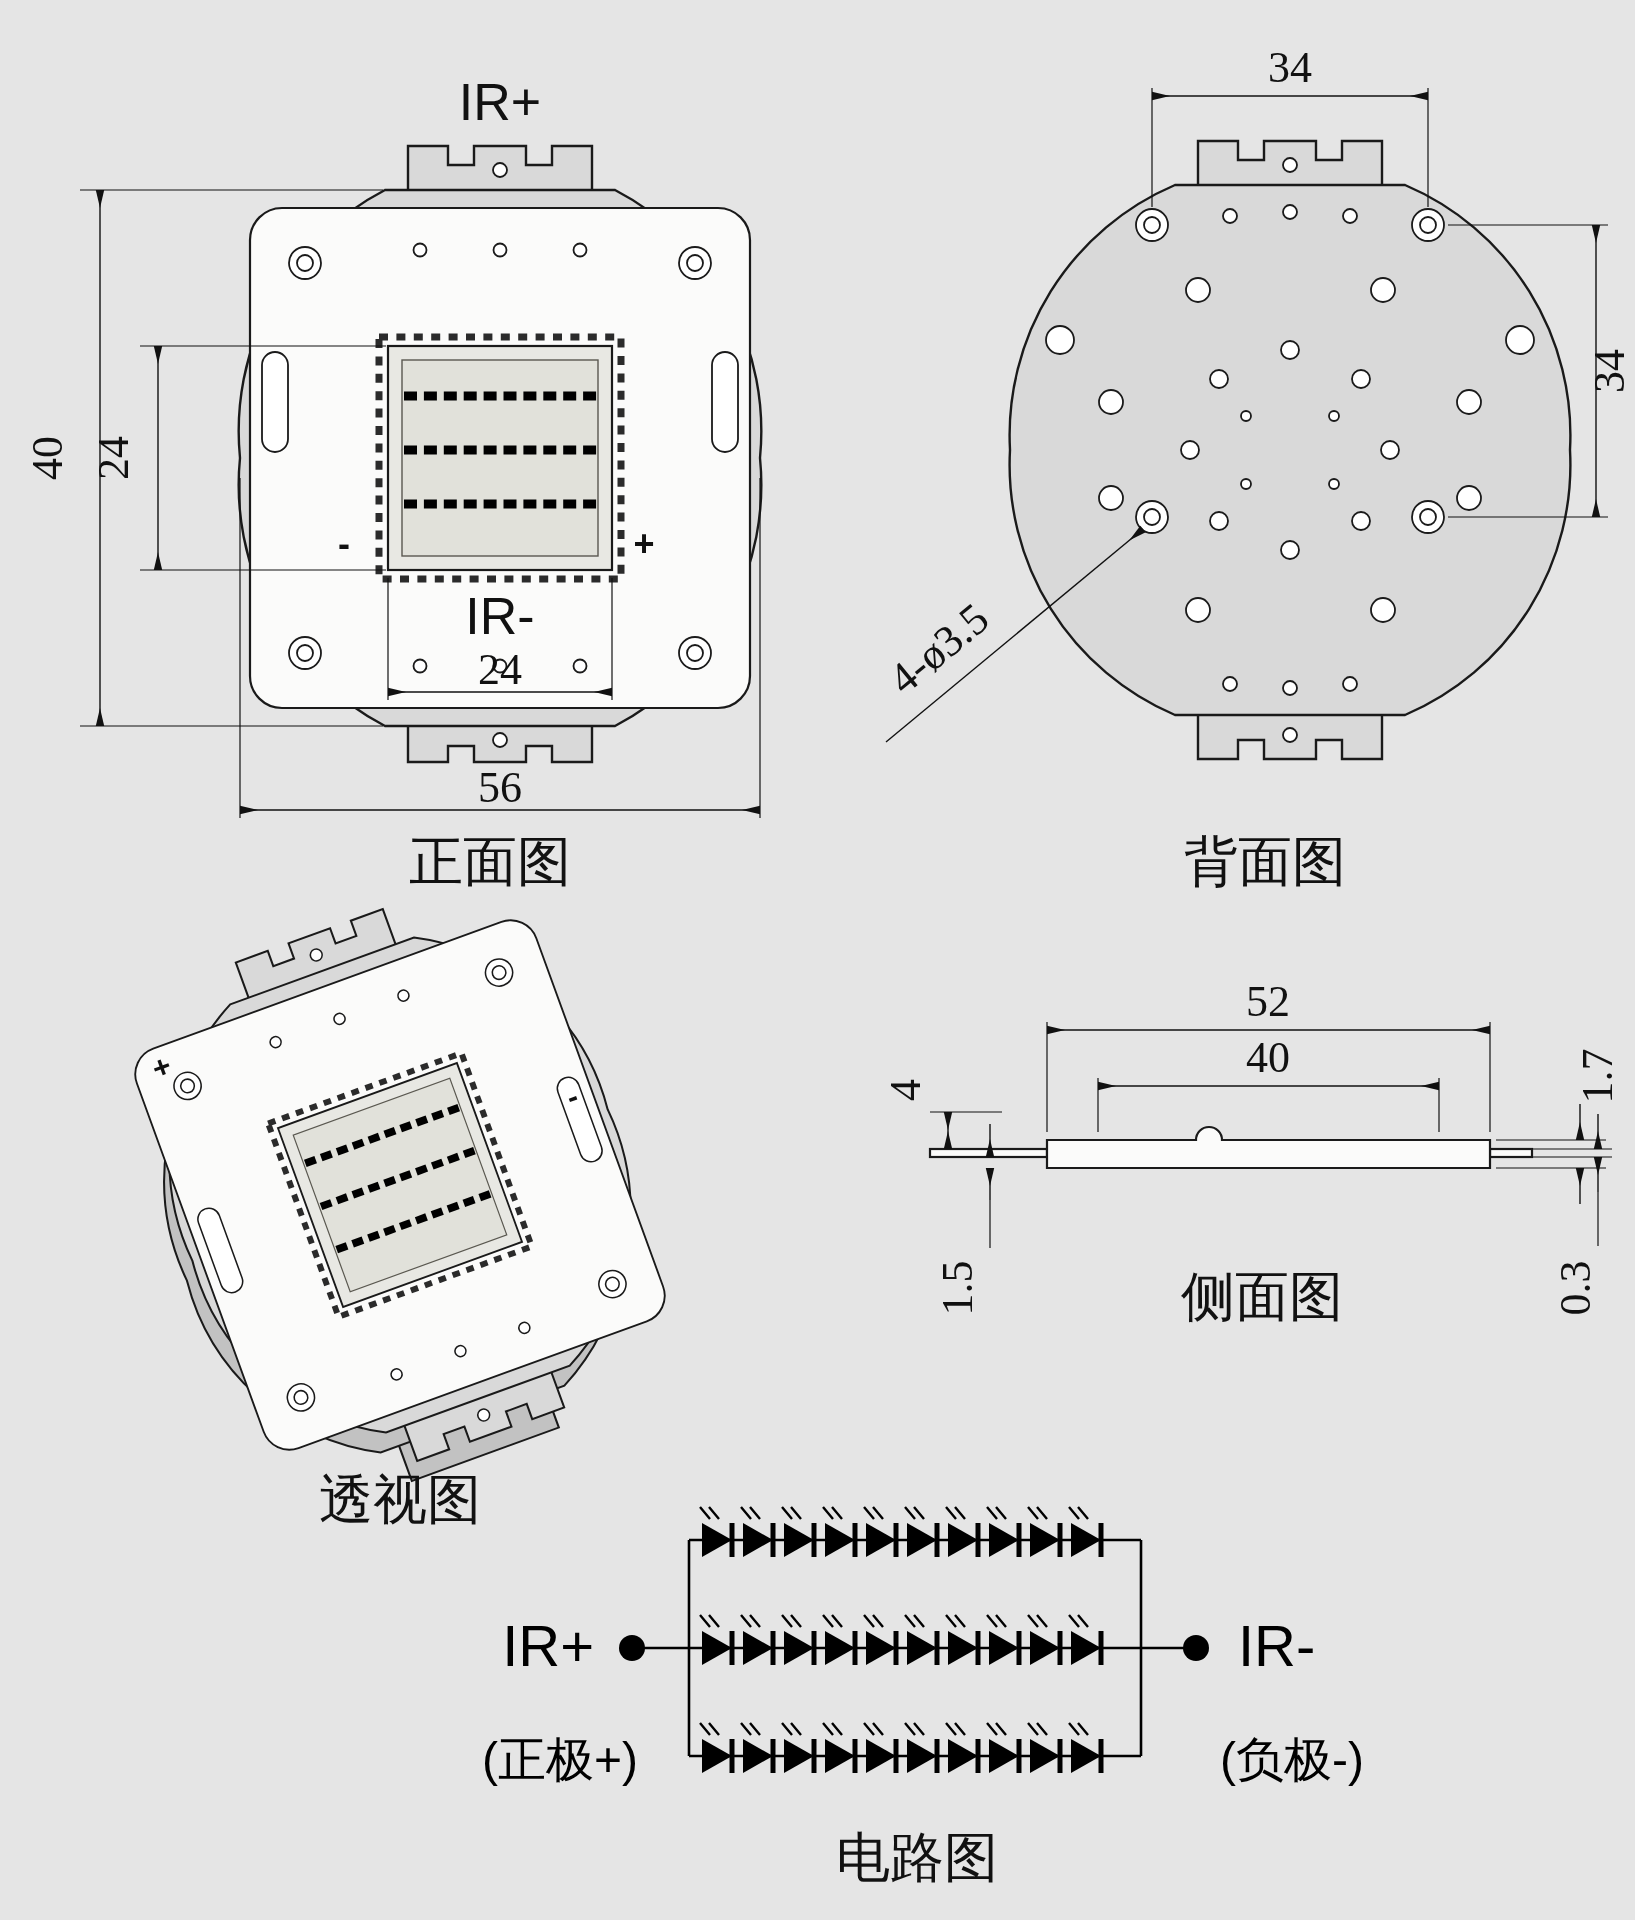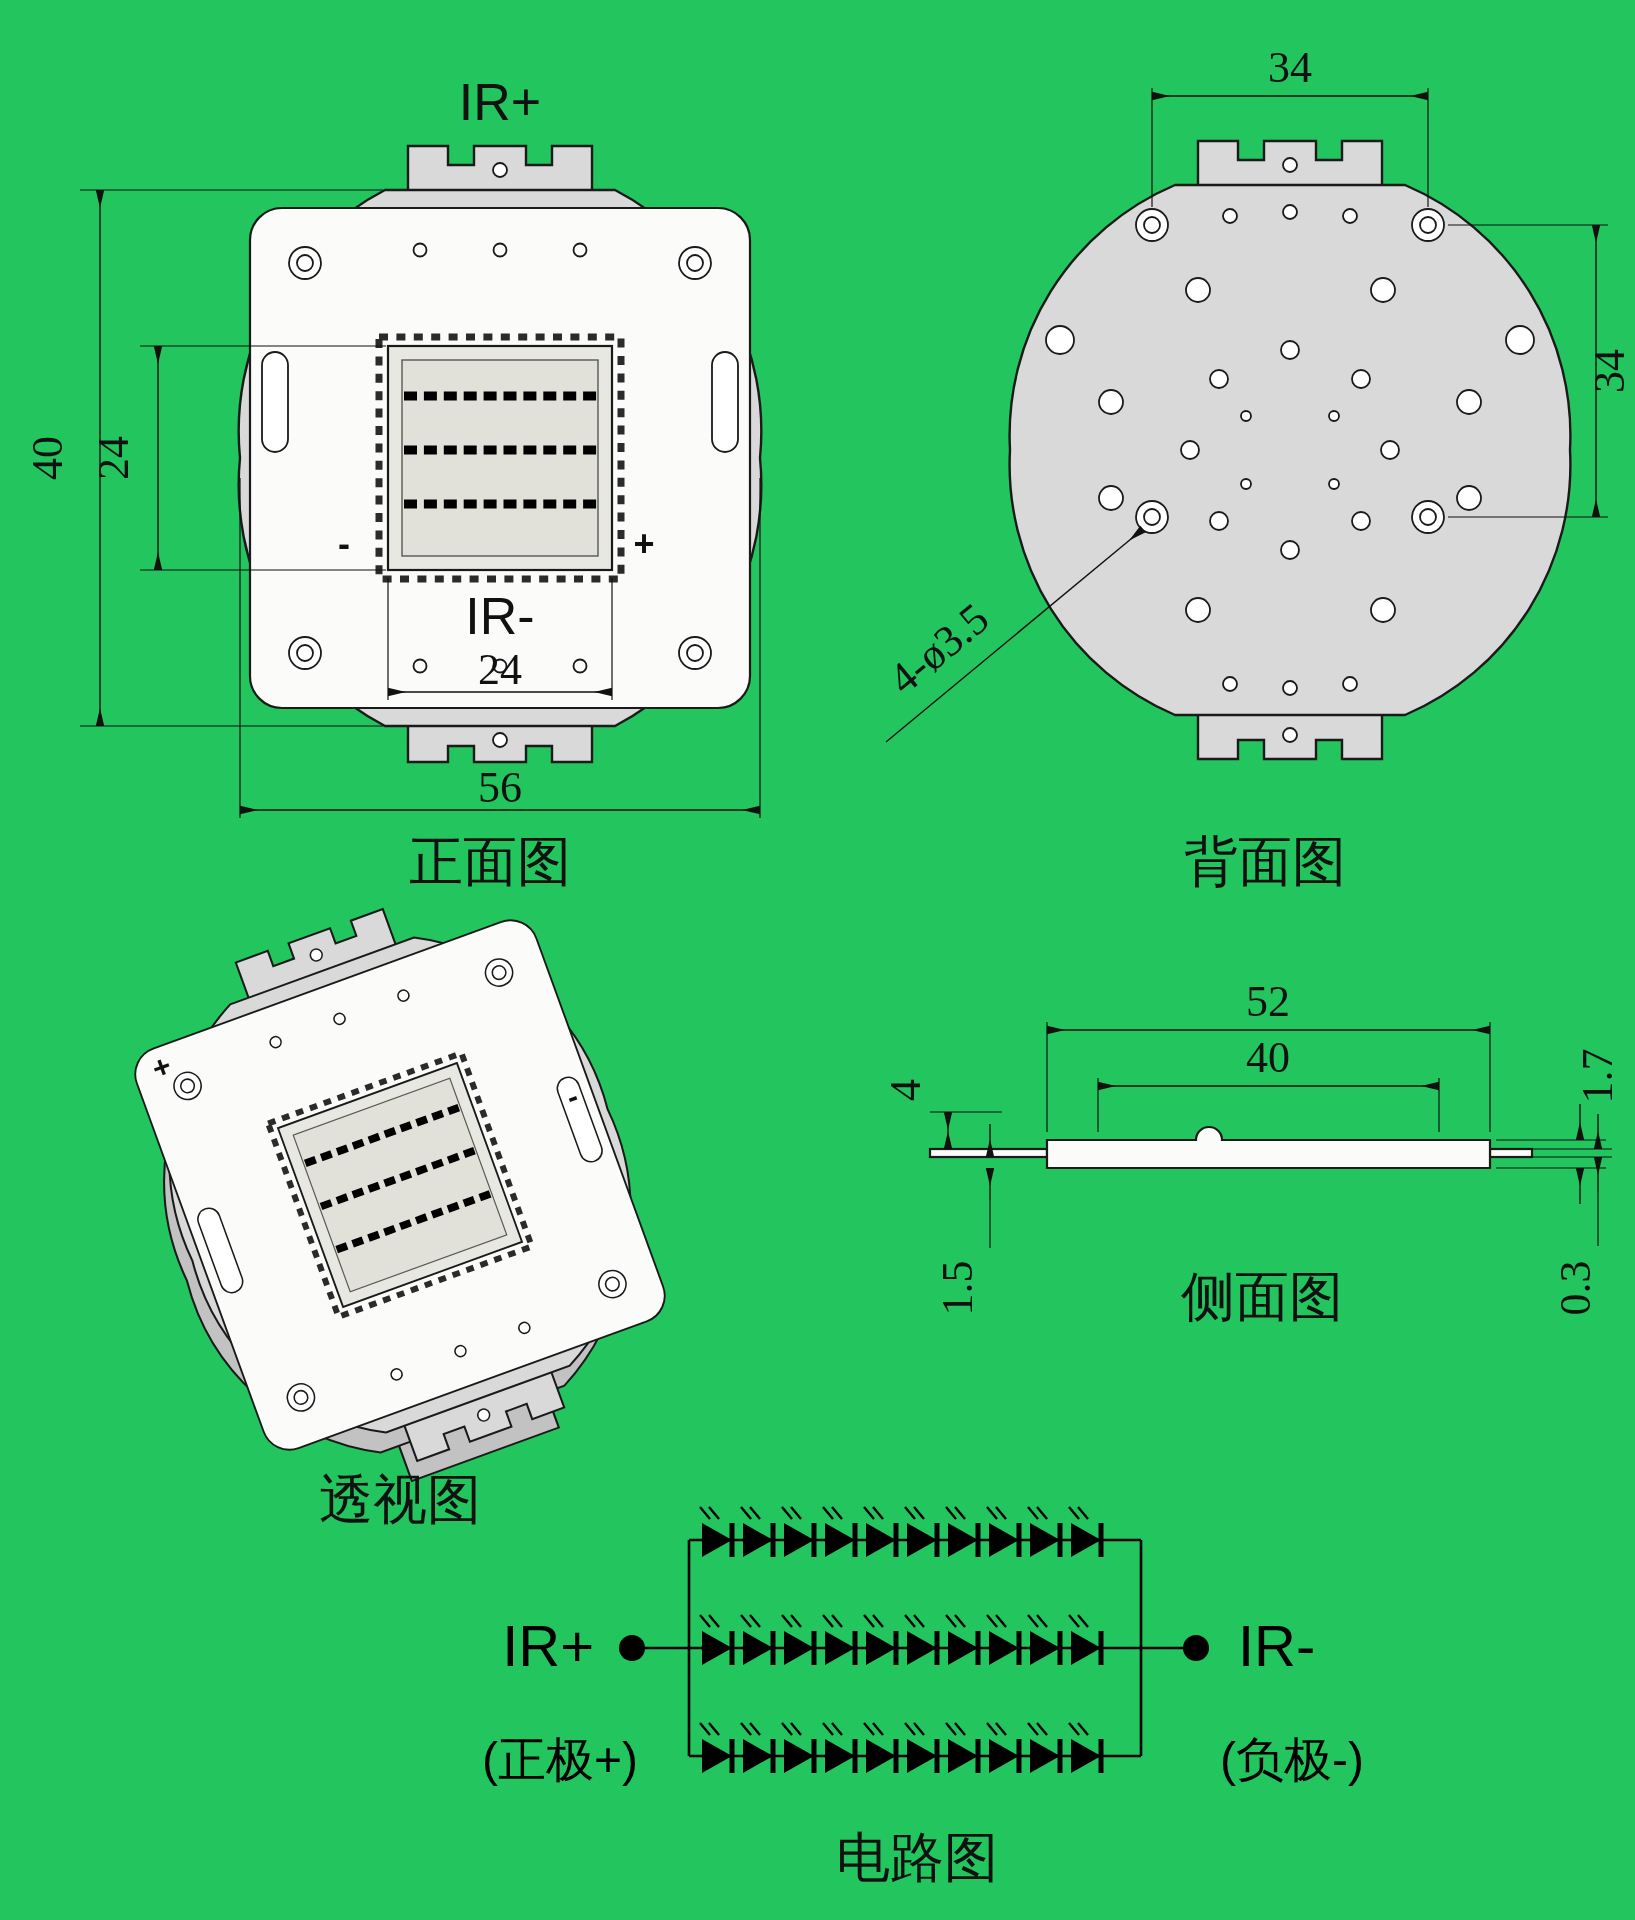--- a/index.html
+++ b/index.html
@@ -1,16 +1,16 @@
 <!DOCTYPE html>
 <html><head>
 <meta charset="utf-8">
 <style>
   html,body{margin:0;padding:0;background:#fff;}
-  .canvas{position:relative;width:1635px;height:1920px;background:#22c55e;
+  .canvas{position:relative;width:1635px;height:1920px;background:#e5e5e5;
           font-family:"Liberation Sans","DejaVu Sans",sans-serif;overflow:hidden;}
   svg{display:block;}
   .outline{fill:#d9d9d9;stroke:#1a1a1a;stroke-width:2.4;}
   .outline-dark{fill:#c2c2c2;stroke:#1a1a1a;stroke-width:2.4;}
   .face{fill:#fbfbfa;stroke:#1a1a1a;stroke-width:2.2;}
   .hole{fill:#ffffff;stroke:#1a1a1a;stroke-width:1.8;}
   .window{fill:#e8e8e3;stroke:#1a1a1a;stroke-width:2.2;}
   .window-inner{fill:#e1e1da;stroke:#5a5850;stroke-width:1.4;}
   .comb{fill:none;stroke:#2b2b2b;stroke-width:7;stroke-dasharray:9 8.4;}
   .chip{fill:#000;}

